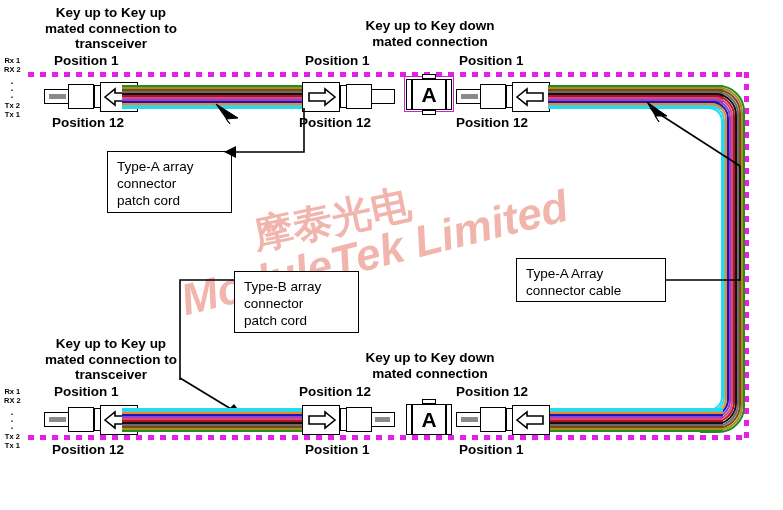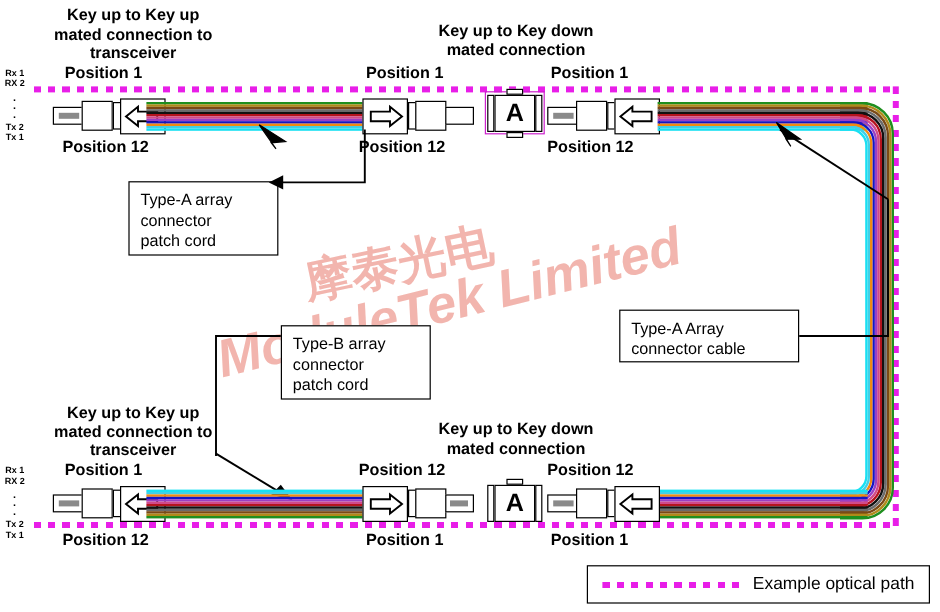--- a/index.html
+++ b/index.html
@@ -304,18 +304,14 @@
     <div class="pbar" style="left:50px;top:3px;width:7px;height:23px;"></div>
     <div class="keybox" style="left:56px;top:0px;width:38px;height:30px;">
       <svg width="36" height="28" viewBox="0 0 36 28">
         <polygon points="4,14 14,6 14,10 30,10 30,18 14,18 14,22" fill="#fff" stroke="#000" stroke-width="1.6"></polygon>
       </svg>
     </div>
   </div>
   <div class="pos abs" style="left:456px;top:385px;">Position 12</div>
   <div class="pos abs" style="left:459px;top:443px;">Position 1</div>
 
-  <div class="legend abs" style="left:489px;top:471px;width:286px;height:32px;">
-    <div class="legend-swatch"></div>
-    <div class="legend-label">Example optical path</div>
-  </div>
 
 </div>
 
 </body></html>

